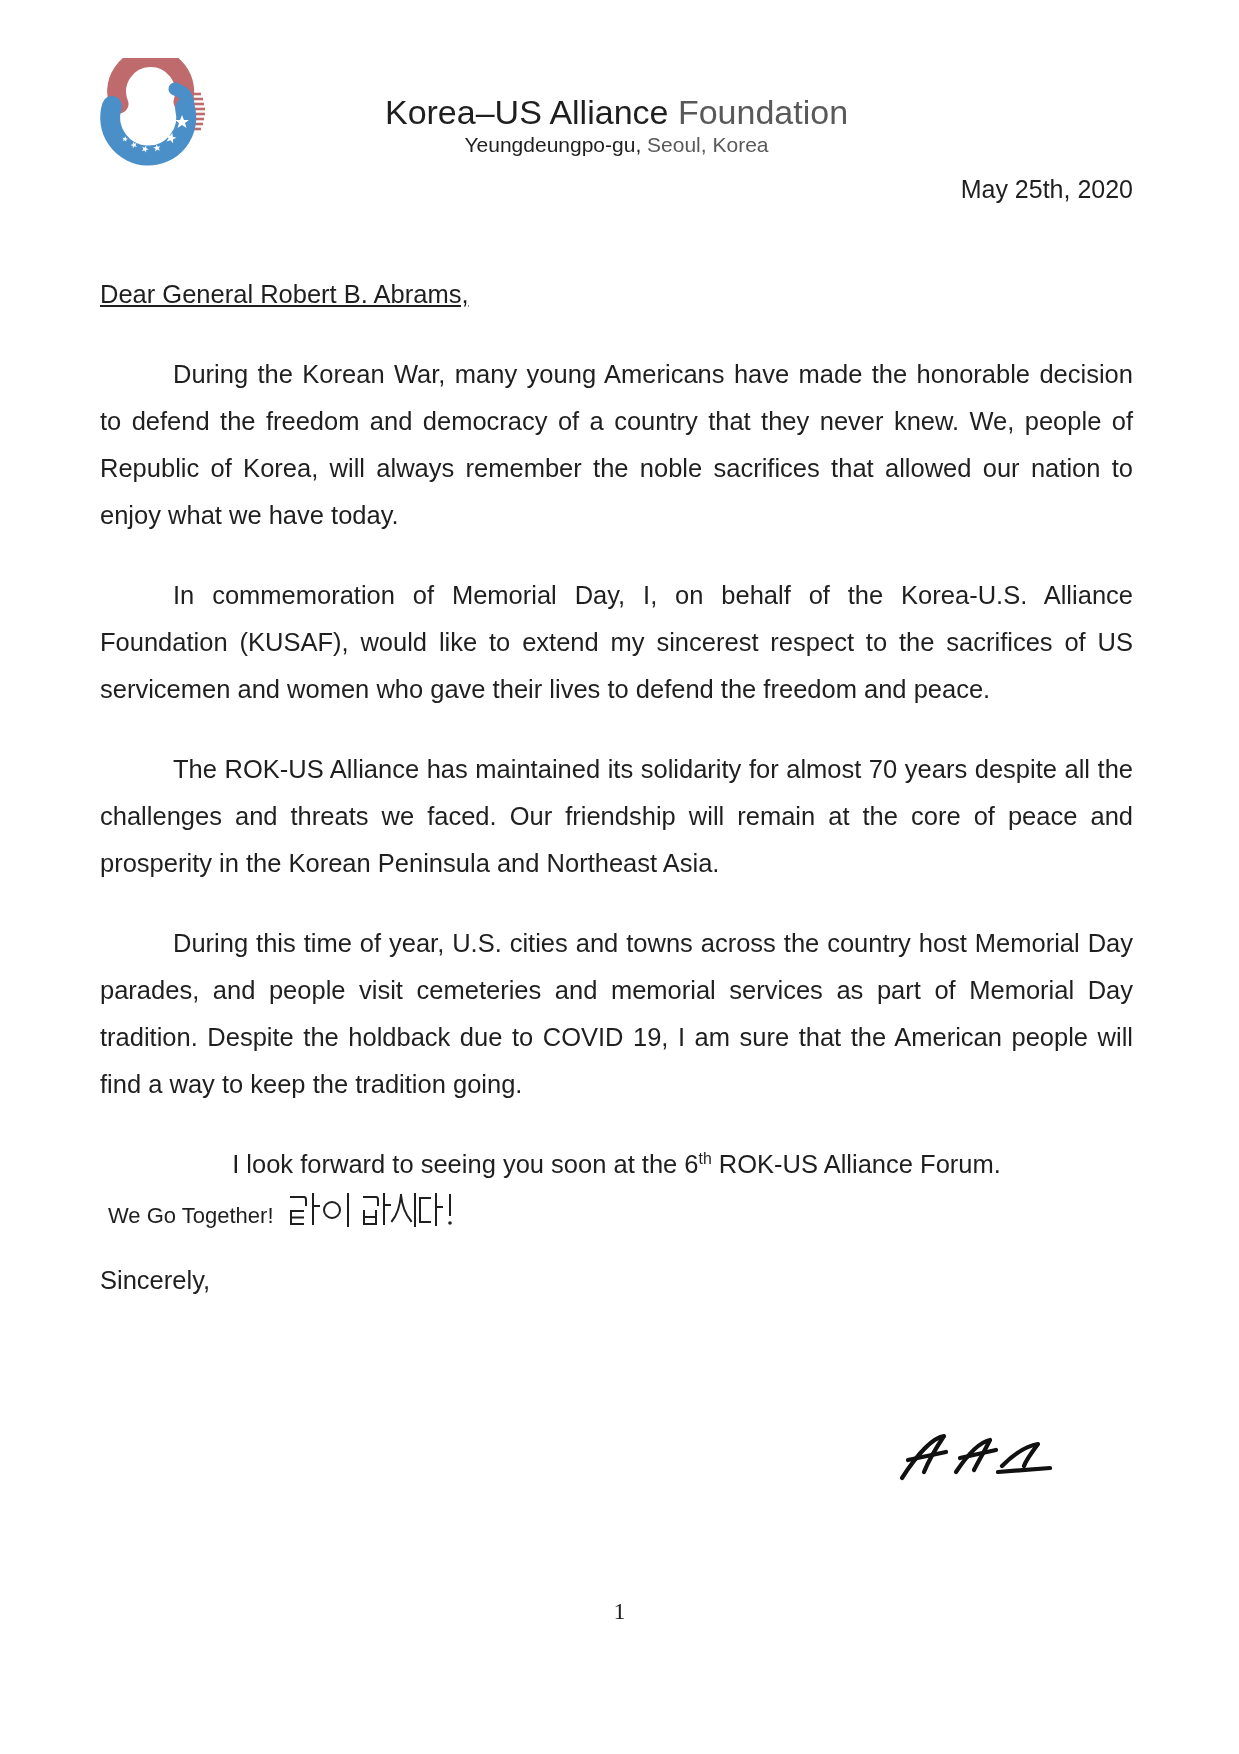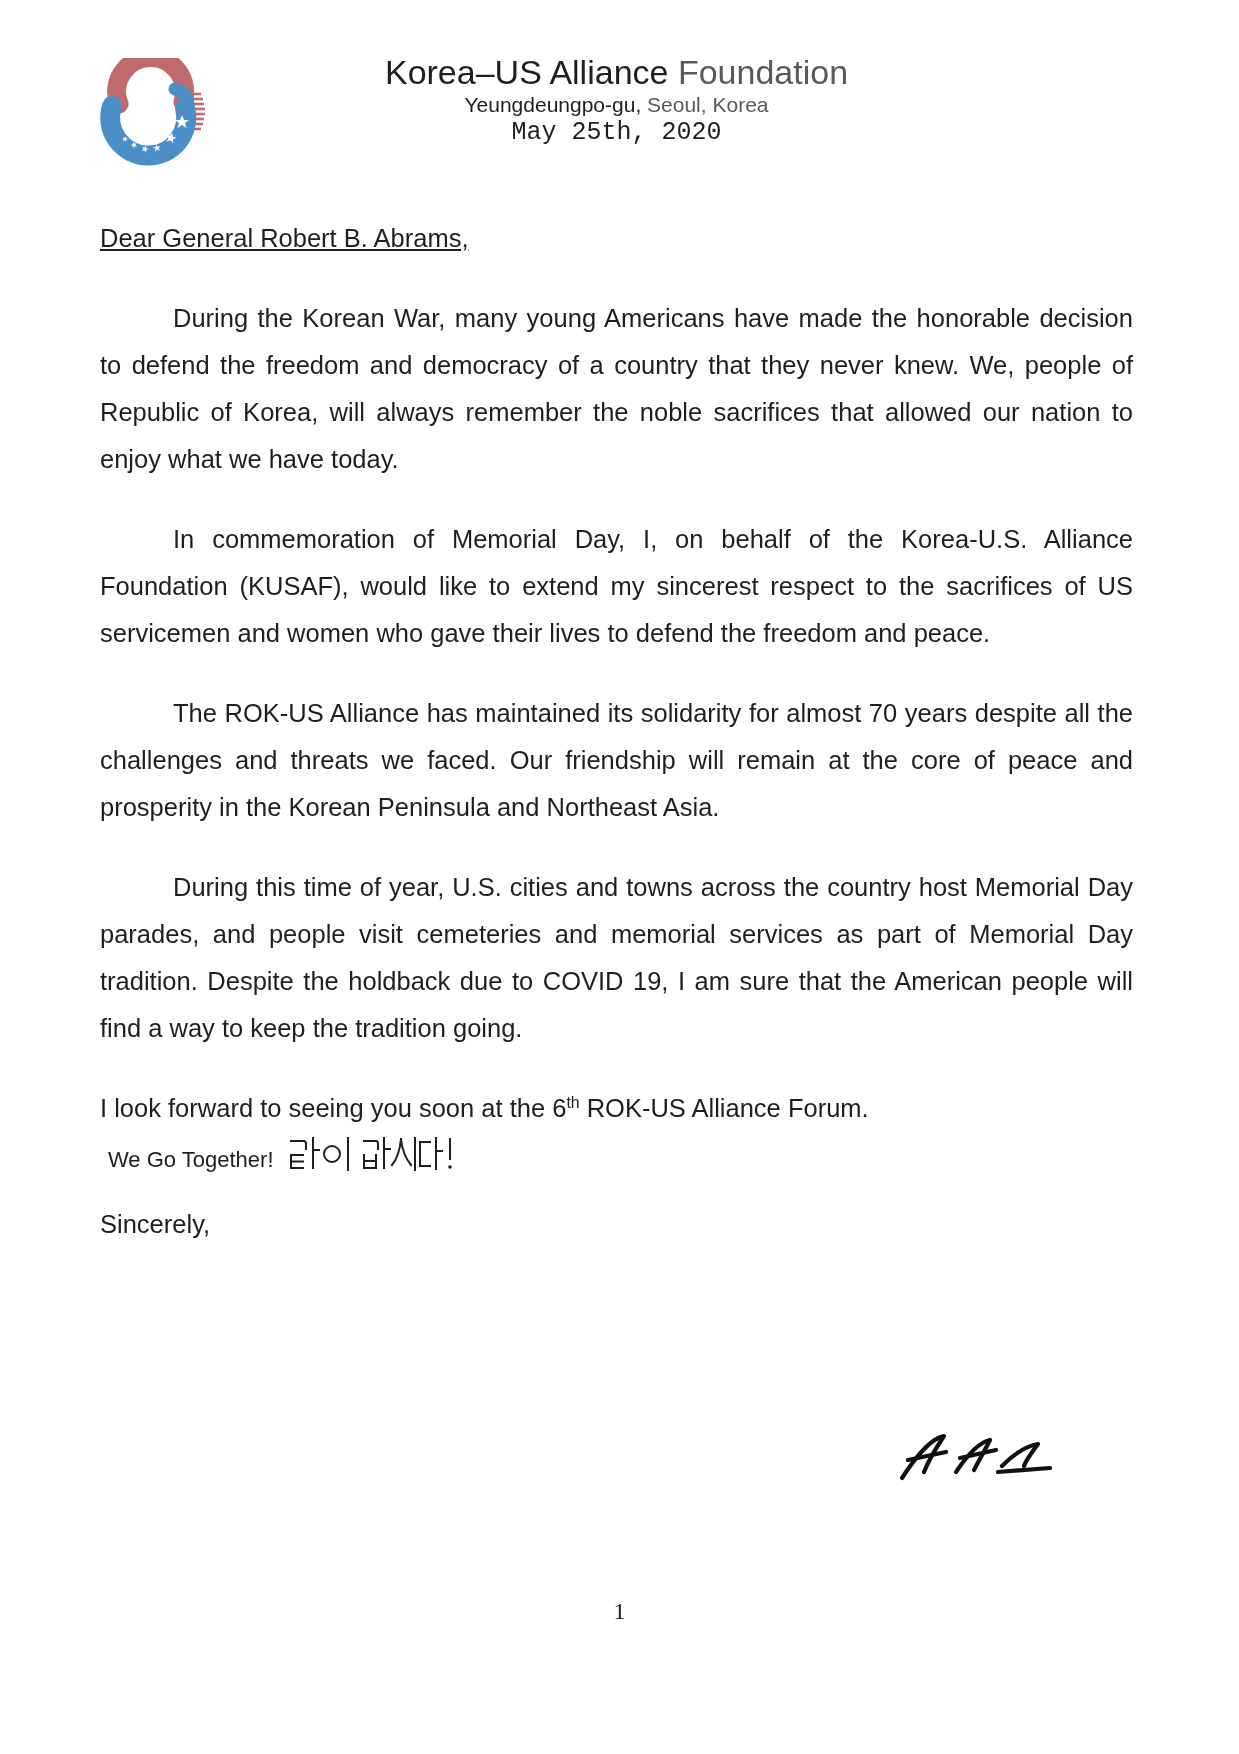--- a/index.html
+++ b/index.html
@@ -1,40 +1,40 @@
 <!DOCTYPE html>
 <html><head>
 <meta charset="utf-8">
 <style>
   html,body { margin:0; padding:0; }
   body {
     width:1239px; height:1754px; background:#ffffff;
     font-family:"Liberation Sans","DejaVu Sans",sans-serif;
     color:#1f1f1f; position:relative; overflow:hidden;
   }
-  .page { position:absolute; inset:0; padding:52px 106px 0 100px; box-sizing:border-box; }
+  .page { position:absolute; inset:0; padding:92px 106px 0 100px; box-sizing:border-box; }
 
   .logo { position:absolute; left:95px; top:58px; width:112px; height:110px; }
 
   .header-text { text-align:center; }
   .org-title { font-size:34px; line-height:40px; white-space:pre; }
   .gray { color:#595959; }
   .addr { font-size:21px; line-height:26px; white-space:pre; }
   .addr sup { font-size:0.6em; vertical-align:super; line-height:0; }
 
-  .date-line { text-align:center; font-size:25px; line-height:30px; margin-top:0;font-family:Liberation Mono, monospace; }
+  .date-line { text-align:right; font-size:25px; line-height:30px; margin-top:16px; }
 
   .salutation { margin-top:67px; margin-bottom:33px; font-size:25.5px; line-height:47px;text-decoration:underline; }
 
   .body-par {
     font-size:25.5px; line-height:47px; text-align:justify;
     text-indent:73px; margin:0 0 33px 0;
   }
 
-  .forward-line { font-size:25.5px; line-height:47px; margin:0 0 4px 0; }
+  .forward-line { font-size:25.5px; line-height:47px; margin:0 0 4px 0;text-align:center; }
   .forward-line sup { font-size:0.62em; vertical-align:super; line-height:0; }
 
   .together-line { font-size:22px; line-height:47px; margin:0 0 18px 8px; }
   .korean-graphic { vertical-align:-4px; margin-left:14px; }
 
   .closing { font-size:25.5px; line-height:47px; margin:0; }
 
   .sig-block { margin-top:19px; margin-left:627px; font-size:25.5px; line-height:40px; }
   .sig-org { padding-left:8px; }
 

